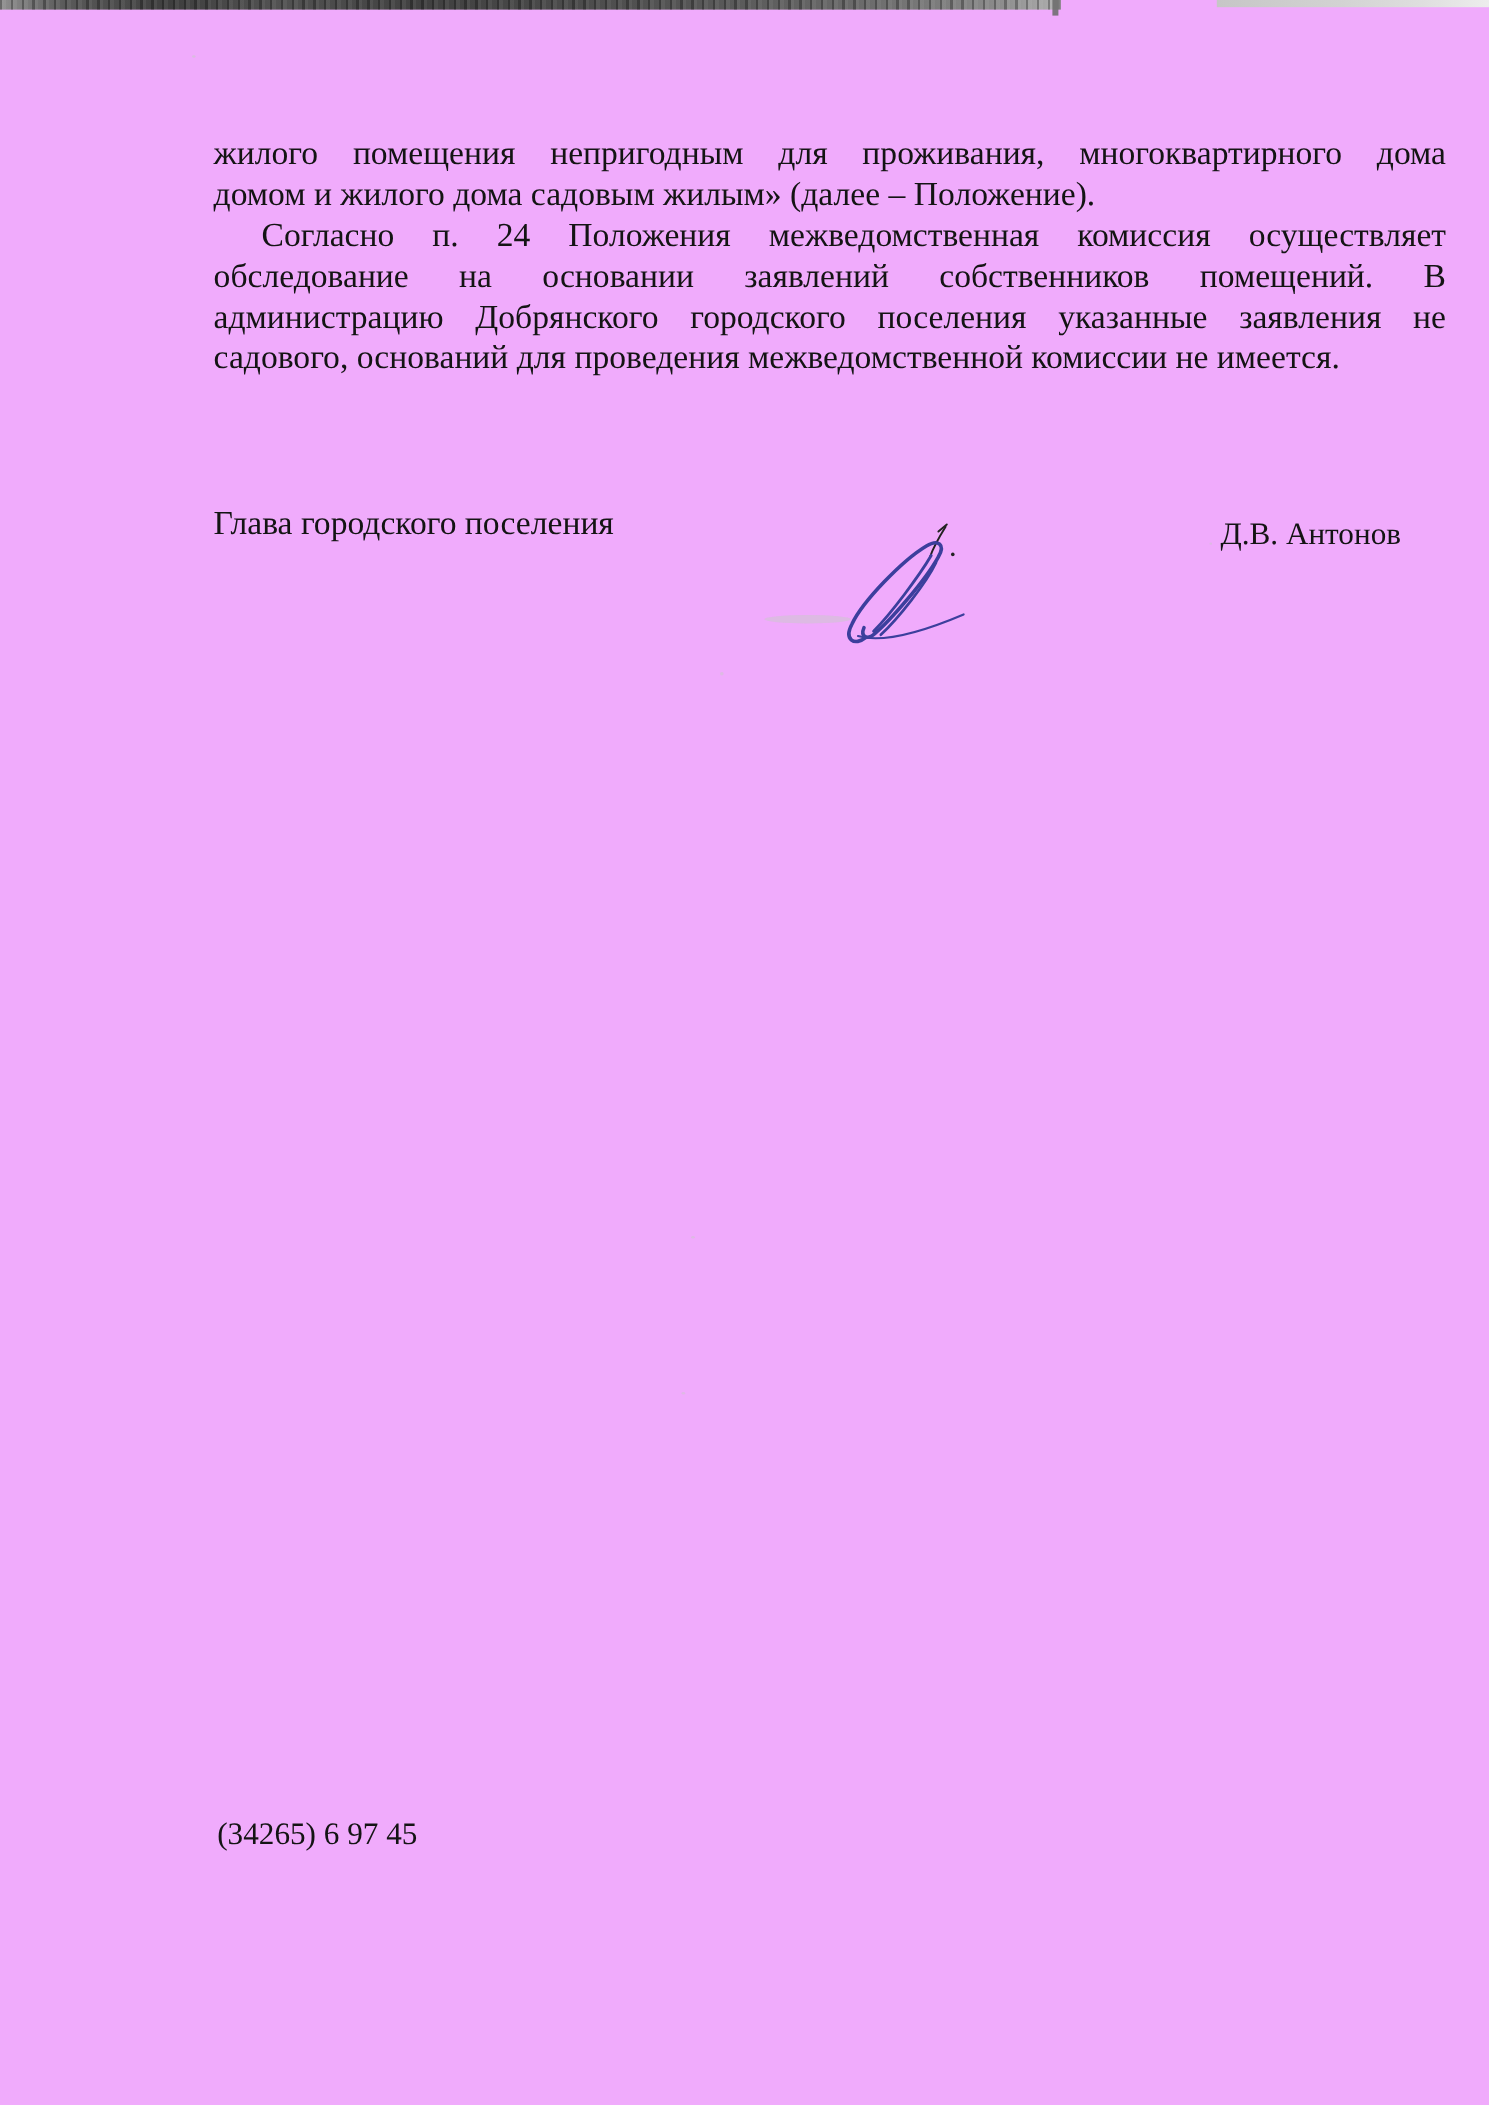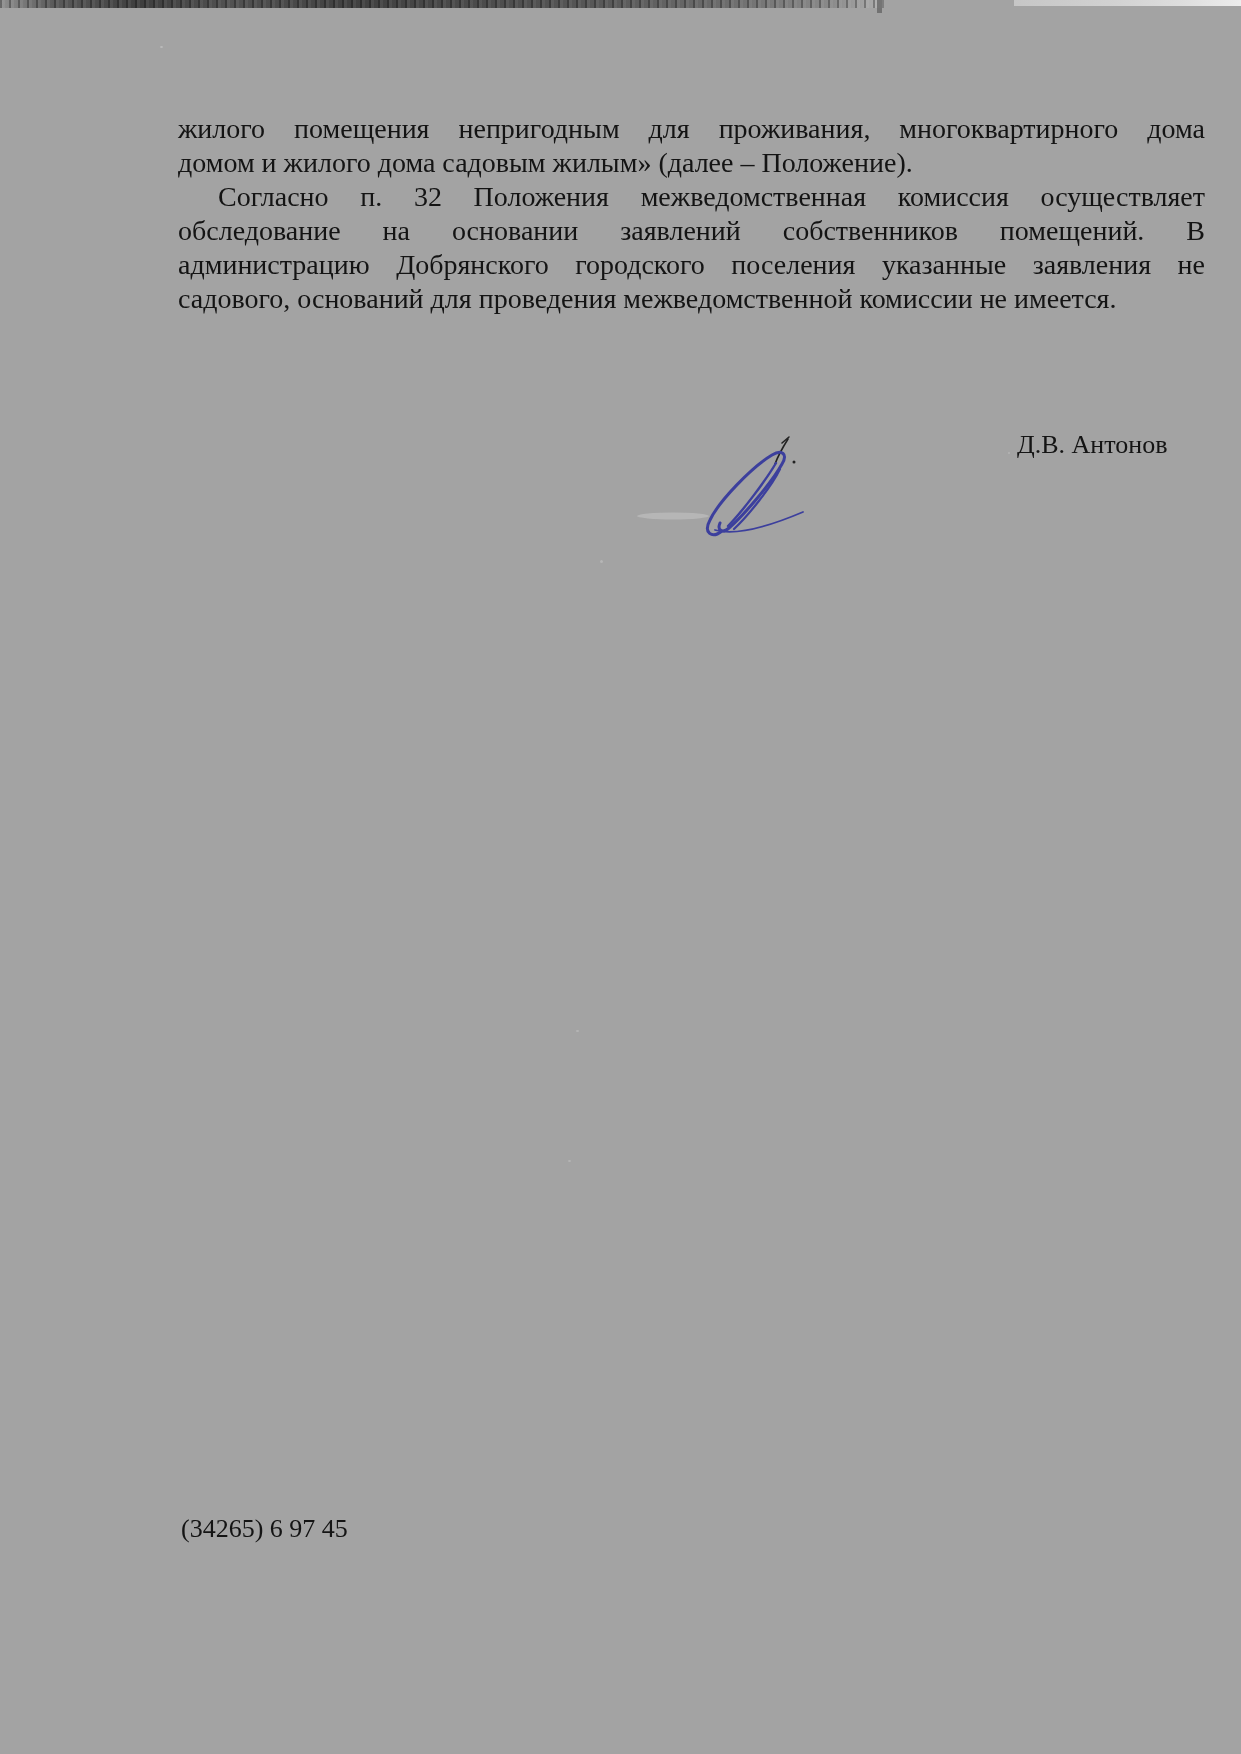--- a/index.html
+++ b/index.html
@@ -1,21 +1,21 @@
 <!DOCTYPE html>
 <html><head>
 <meta charset="utf-8">
 <style>
   html, body { margin: 0; padding: 0; background: #ffffff; }
 
   .page {
     position: relative;
     width: 1241px;
     height: 1754px;
-    background: #a3a3a3;
+    background: #f0abfc;
     font-family: "Liberation Serif", "DejaVu Serif", serif;
     color: #141414;
     overflow: hidden;
   }
 
   
   .band-left {
     position: absolute; left: 0; top: 0; width: 884px; height: 8px;
     background: linear-gradient(90deg,
       #909090 0%, #5a5a5a 6%, #3e3e3e 16%, #525252 26%, #404040 40%,
@@ -72,26 +72,27 @@
 
 <div class="page">
 
   <div class="band-left"></div>
   <div class="band-tick"></div>
   <div class="band-right"></div>
 
   <div class="text-block">
     <div class="line">жилого помещения непригодным для проживания, многоквартирного дома</div>
     <div class="line lastline">домом и жилого дома садовым жилым» (далее – Положение).</div>
-    <div class="line indent">Согласно п. 32 Положения межведомственная комиссия осуществляет</div>
+    <div class="line indent">Согласно п. 24 Положения межведомственная комиссия осуществляет</div>
     <div class="line">обследование на основании заявлений собственников помещений. В</div>
     <div class="line">администрацию Добрянского городского поселения указанные заявления не</div>
     <div class="line lastline">садового, оснований для проведения межведомственной комиссии не имеется.</div>
   </div>
 
+  <div class="sig-title">Глава городского поселения</div>
   <div class="sig-name">Д.В. Антонов</div>
 
   <svg class="sig-mark" viewBox="0 0 190 122" xmlns="http://www.w3.org/2000/svg">
 
     <ellipse cx="48" cy="89" rx="36" ry="3.5" fill="#c9c9c9" opacity="0.5"></ellipse>
 
     <g stroke="#222222" stroke-width="1.6" fill="none" stroke-linecap="round">
       <path d="M150 37 C 153 29, 158 20, 163 12"></path>
       <path d="M157 16 L 164 10"></path>
       <circle cx="169" cy="35" r="1.5" fill="#222222" stroke="none"></circle>

